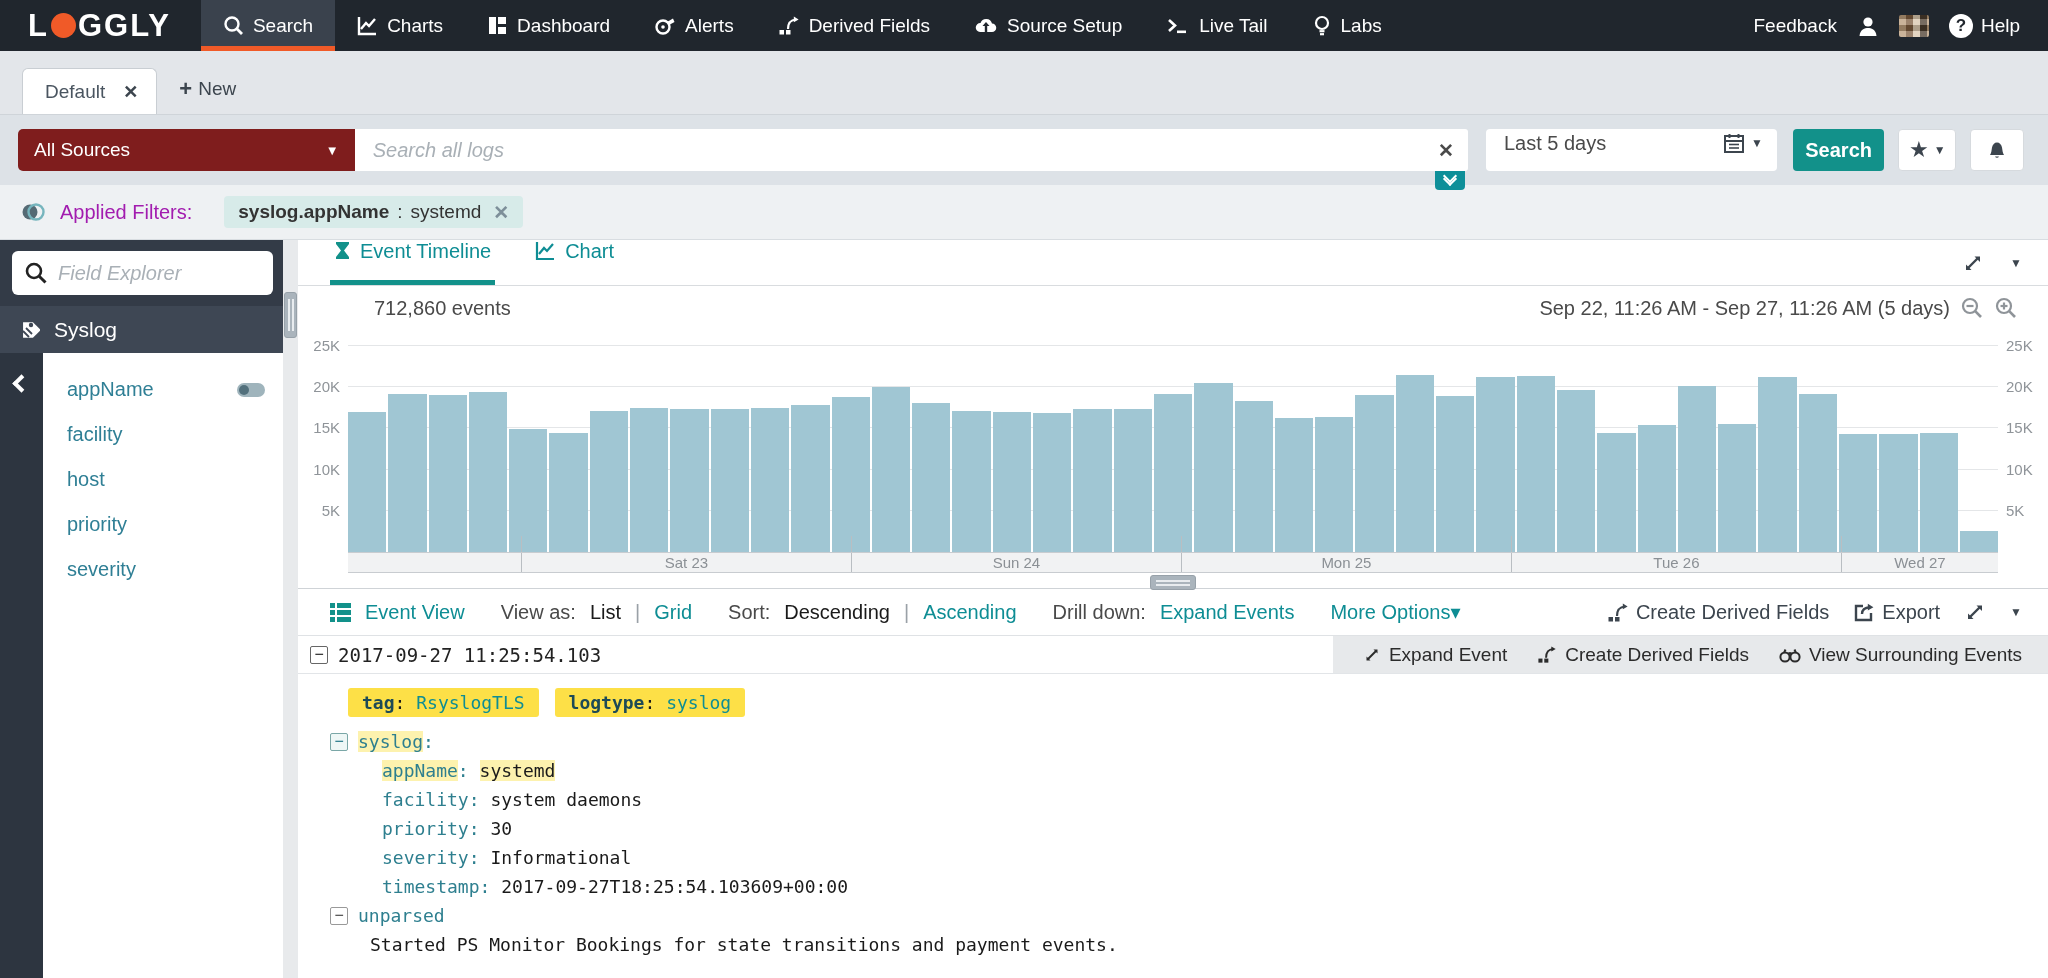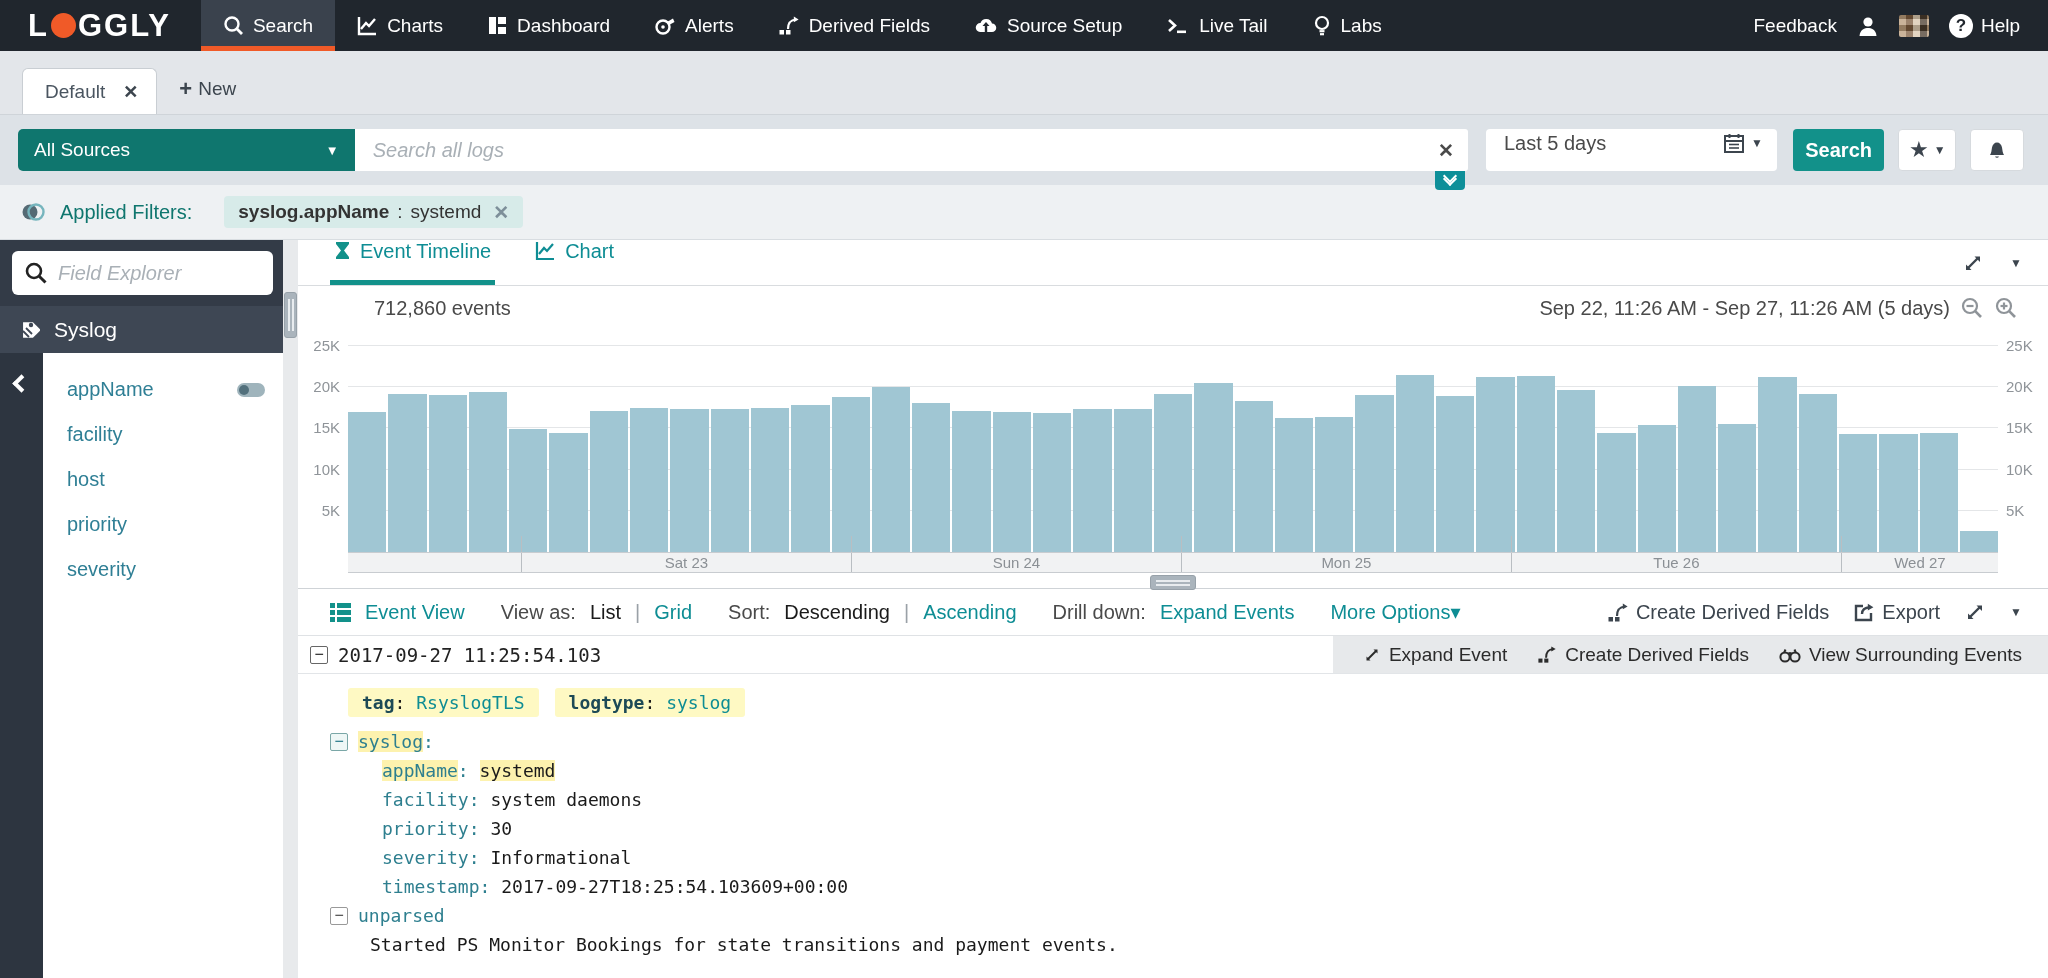--- a/index.html
+++ b/index.html
@@ -25,39 +25,39 @@
 
   
   .tabbar { height:64px; background:#e3e6ea; display:flex; align-items:flex-end; padding:0 0 0 22px; border-bottom:1px solid #cfd4d9; }
   .tab { background:#fff; border:1px solid #c9ced3; border-bottom:none; border-radius:6px 6px 0 0; height:46px; display:flex; align-items:center; gap:18px; padding:0 18px 0 22px; font-size:19px; color:#4a5560; }
   .tab .tab-close { color:#3c454e; font-weight:bold; font-size:18px; cursor:pointer; }
   .newtab { display:flex; align-items:center; gap:6px; font-size:19px; color:#3c454e; margin:0 0 12px 22px; cursor:pointer; }
   .newtab .plus { font-size:22px; font-weight:bold; }
 
   
   .searchrow { height:70px; background:#dde2e7; display:flex; align-items:center; padding:0 24px 0 18px; position:relative; }
-  .source-select { width:338px; height:42px; background:#0f766e; border-radius:5px 0 0 5px; color:#fff; font-size:19px; display:flex; align-items:center; padding:0 16px; }
+  .source-select { width:338px; height:42px; background:#7f1d1d; border-radius:5px 0 0 5px; color:#fff; font-size:19px; display:flex; align-items:center; padding:0 16px; }
   .source-select .caret { margin-left:auto; font-size:13px; }
   .search-box { position:relative; width:1118px; height:42px; background:#fff; border-radius:0 3px 3px 0; display:flex; align-items:center; }
   .search-box input { border:none; outline:none; width:100%; height:100%; font-size:20px; font-style:italic; color:#3b82f6; padding:0 44px 0 18px; background:transparent; font-family:"Liberation Sans",sans-serif; }
   .search-box input::placeholder { color:#a9b0b6; }
   .clear-x { position:absolute; right:14px; top:10px; color:#4a4a4a; font-size:19px; font-weight:bold; cursor:pointer; }
   .chev-badge { position:absolute; right:3px; bottom:-19px; width:30px; height:19px; background:#0e8f99; border-radius:0 0 4px 4px; display:flex; flex-direction:column; align-items:center; justify-content:center; cursor:pointer; }
   .chev-badge span { display:block; width:10px; height:10px; border:solid #fff; border-width:0 2px 2px 0; transform:rotate(45deg); margin-top:-7px; }
   .time-box { margin-left:18px; width:292px; height:42px; background:#fff; border-radius:4px; display:flex; align-items:center; padding:0 14px 14px 18px; font-size:20px; color:#4a4a4a; cursor:pointer; }
   .time-box .cal { margin-left:auto; display:flex; align-items:center; gap:6px; }
   .btn-search { margin-left:16px; width:92px; height:42px; background:#12918a; border:none; border-radius:4px; color:#fff; font-size:20px; font-weight:bold; cursor:pointer; font-family:"Liberation Sans",sans-serif; }
   .btn-sq { margin-left:14px; height:42px; background:#fff; border:1px solid #d6dade; border-radius:4px; display:flex; align-items:center; justify-content:center; gap:5px; cursor:pointer; color:#3c454e; }
   .btn-star { width:58px; font-size:22px; }
   .btn-bell { width:54px; }
   .caret-dn { font-size:12px; color:#3c454e; }
 
   
   .filterrow { height:55px; background:#eef1f3; display:flex; align-items:center; padding:0 20px; gap:14px; border-bottom:1px solid #d8dde1; }
-  .filterrow .flabel { font-size:20px; color:#0f766e; }
+  .filterrow .flabel { font-size:20px; color:#a21caf; }
   .fpill { margin-left:18px; background:#d7ebe9; border-radius:4px; height:32px; display:flex; align-items:center; gap:8px; padding:0 14px; font-size:19px; color:#333; }
   .fpill b { font-weight:bold; }
   .fpill .px { color:#7d8f99; font-weight:bold; cursor:pointer; margin-left:4px; }
 
   
   .bodywrap { display:flex; height:738px; }
   .sidebar { width:283px; background:#333b47; display:flex; flex-direction:column; flex-shrink:0; }
   .fsearch { margin:11px 10px 11px 12px; height:44px; background:#fff; border-radius:6px; display:flex; align-items:center; padding:0 12px; gap:10px; }
   .fsearch input { border:none; outline:none; font-size:20px; font-style:italic; color:#666; width:100%; background:transparent; font-family:"Liberation Sans",sans-serif; }
   .fsearch input::placeholder { color:#a9b0b6; }
@@ -112,21 +112,21 @@
   .tool-link { display:flex; align-items:center; gap:7px; cursor:pointer; color:#3c454e; }
 
   
   .ev-header { height:38px; display:flex; align-items:center; border-bottom:1px solid #e2e5e8; font-family:"DejaVu Sans Mono",monospace; }
   .ev-ts { display:flex; align-items:center; gap:10px; font-size:19px; color:#222; padding-left:12px; }
   .ev-actions { margin-left:auto; background:#e7e9eb; height:100%; display:flex; align-items:center; gap:30px; padding:0 26px 0 30px; font-family:"Liberation Sans",sans-serif; font-size:19px; color:#2b2b2b; }
   .ev-action { display:flex; align-items:center; gap:8px; cursor:pointer; }
 
   .ev-body { flex:1; font-family:"DejaVu Sans Mono",monospace; font-size:18px; color:#1a1a1a; padding:10px 0 0 0; overflow:hidden; }
   .pillrow { display:flex; gap:16px; margin:4px 0 10px 50px; }
-  .kvpill { background:#fef9c3; border-radius:3px; padding:4px 14px; font-size:18px; }
+  .kvpill { background:#fde047; border-radius:3px; padding:4px 14px; font-size:18px; }
   .kvpill b { color:#1d4a56; font-weight:bold; }
   .kvpill .v { color:#0e8d94; }
   .tline { display:flex; align-items:center; gap:10px; line-height:29px; }
   .ind-root { padding-left:32px; }
   .ind-child { padding-left:84px; }
   .ind-text { padding-left:72px; }
   .tg { display:inline-flex; width:18px; height:18px; border:1px solid #7aa7a7; background:#eef7f6; color:#2e7f8f; align-items:center; justify-content:center; font-size:15px; line-height:1; border-radius:2px; cursor:pointer; flex-shrink:0; }
   .tg.dark { border-color:#666; background:#fff; color:#333; }
   .tg.gray { border-color:#999; background:#fff; color:#555; }
   .key { color:#2e7f8f; }

